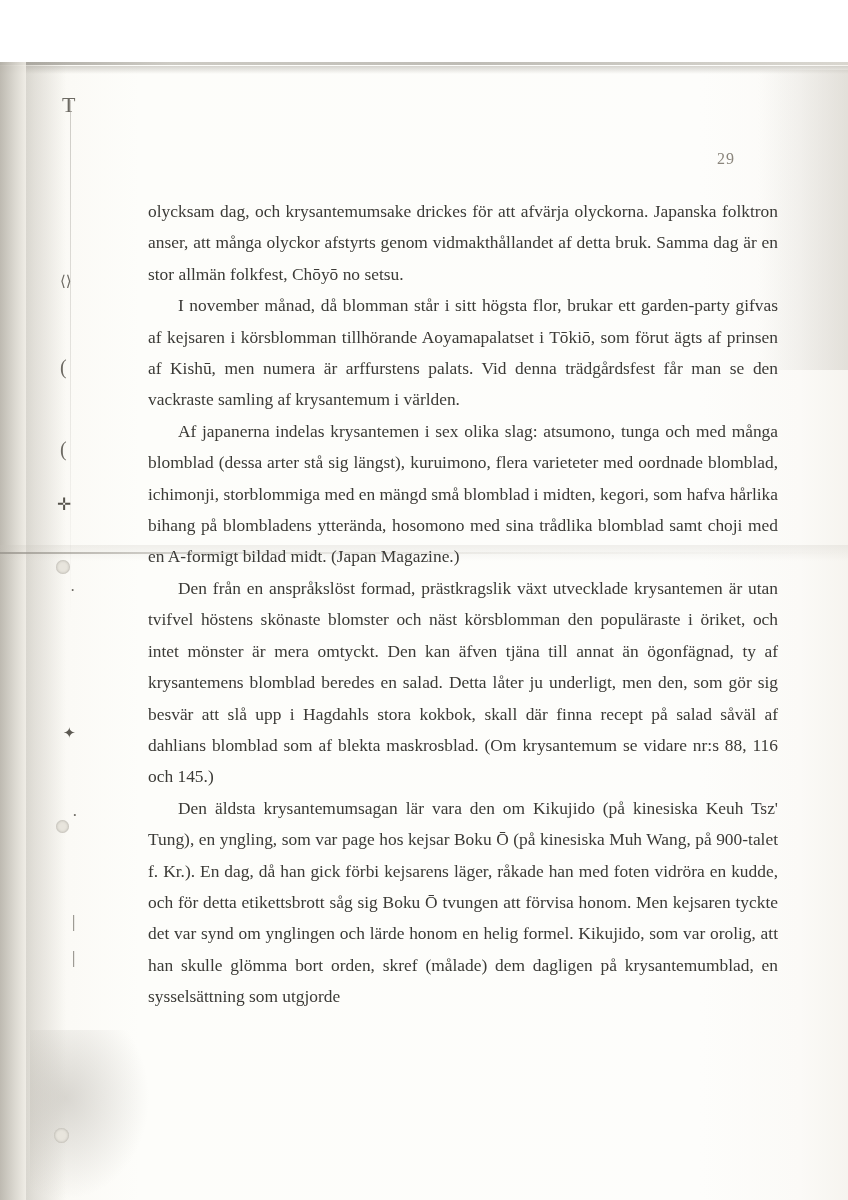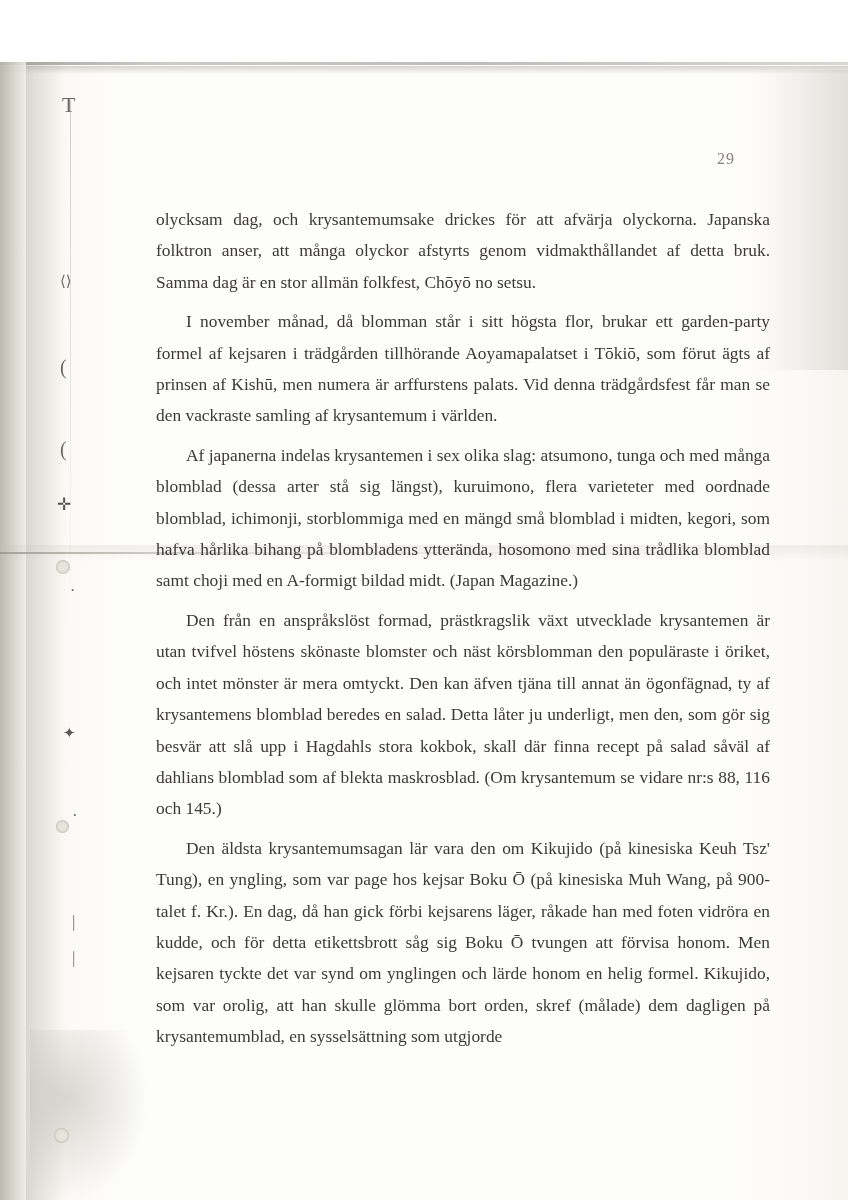--- a/index.html
+++ b/index.html
@@ -107,21 +107,21 @@
     left: 148px;
     top: 196px;
     width: 630px;
     font-size: 17.4px;
     line-height: 31.4px;
     color: #3b3a36;
     text-align: justify;
     text-justify: inter-word;
   }
   .col p {
-    margin: 8px;
+    margin: 0;
     text-indent: 0;
   }
   .col p.ind {
     text-indent: 30px;
   }
 
   .wm {
     position: absolute;
     pointer-events: none;
   }
@@ -156,19 +156,19 @@
   <div class="mark" style="left:72px; top:806px; font-size:17px;">·</div>
   <div class="mark" style="left:72px; top:912px; font-size:17px; color:#7c7971;">|</div>
   <div class="mark" style="left:72px; top:948px; font-size:17px; color:#7c7971;">|</div>
 
   <div class="wm" style="left:70px; top:100px; width:1px; height:520px; background:linear-gradient(to bottom, rgba(150,147,139,.45), rgba(255,255,255,0));"></div>
 
   <div class="folio">29</div>
 
   <div class="col">
     <p>olycksam dag, och krysantemumsake drickes för att afvärja olyckorna. Japanska folktron anser, att många olyckor afstyrts genom vidmakthållandet af detta bruk. Samma dag är en stor allmän folkfest, Chōyō no setsu.</p>
-    <p class="ind">I november månad, då blomman står i sitt högsta flor, brukar ett garden-party formel af kejsaren i trädgården tillhörande Aoyamapalatset i Tōkiō, som förut ägts af prinsen af Kishū, men numera är arffurstens palats. Vid denna trädgårdsfest får man se den vackraste samling af krysantemum i världen.</p>
+    <p class="ind">I november månad, då blomman står i sitt högsta flor, brukar ett garden-party gifvas af kejsaren i körsblomman tillhörande Aoyamapalatset i Tōkiō, som förut ägts af prinsen af Kishū, men numera är arffurstens palats. Vid denna trädgårdsfest får man se den vackraste samling af krysantemum i världen.</p>
     <p class="ind">Af japanerna indelas krysantemen i sex olika slag: atsumono, tunga och med många blomblad (dessa arter stå sig längst), kuruimono, flera varieteter med oordnade blomblad, ichimonji, storblommiga med en mängd små blomblad i midten, kegori, som hafva hårlika bihang på blombladens ytterända, hosomono med sina trådlika blomblad samt choji med en A-formigt bildad midt. (Japan Magazine.)</p>
     <p class="ind">Den från en anspråkslöst formad, prästkragslik växt utvecklade krysantemen är utan tvifvel höstens skönaste blomster och näst körsblomman den populäraste i öriket, och intet mönster är mera omtyckt. Den kan äfven tjäna till annat än ögonfägnad, ty af krysantemens blomblad beredes en salad. Detta låter ju underligt, men den, som gör sig besvär att slå upp i Hagdahls stora kokbok, skall där finna recept på salad såväl af dahlians blomblad som af blekta maskrosblad. (Om krysantemum se vidare nr:s 88, 116 och 145.)</p>
     <p class="ind">Den äldsta krysantemumsagan lär vara den om Kikujido (på kinesiska Keuh Tsz' Tung), en yngling, som var page hos kejsar Boku Ō (på kinesiska Muh Wang, på 900-talet f. Kr.). En dag, då han gick förbi kejsarens läger, råkade han med foten vidröra en kudde, och för detta etikettsbrott såg sig Boku Ō tvungen att förvisa honom. Men kejsaren tyckte det var synd om ynglingen och lärde honom en helig formel. Kikujido, som var orolig, att han skulle glömma bort orden, skref (målade) dem dagligen på krysantemumblad, en sysselsättning som utgjorde</p>
   </div>
 
 </div>
 
 </body></html>

